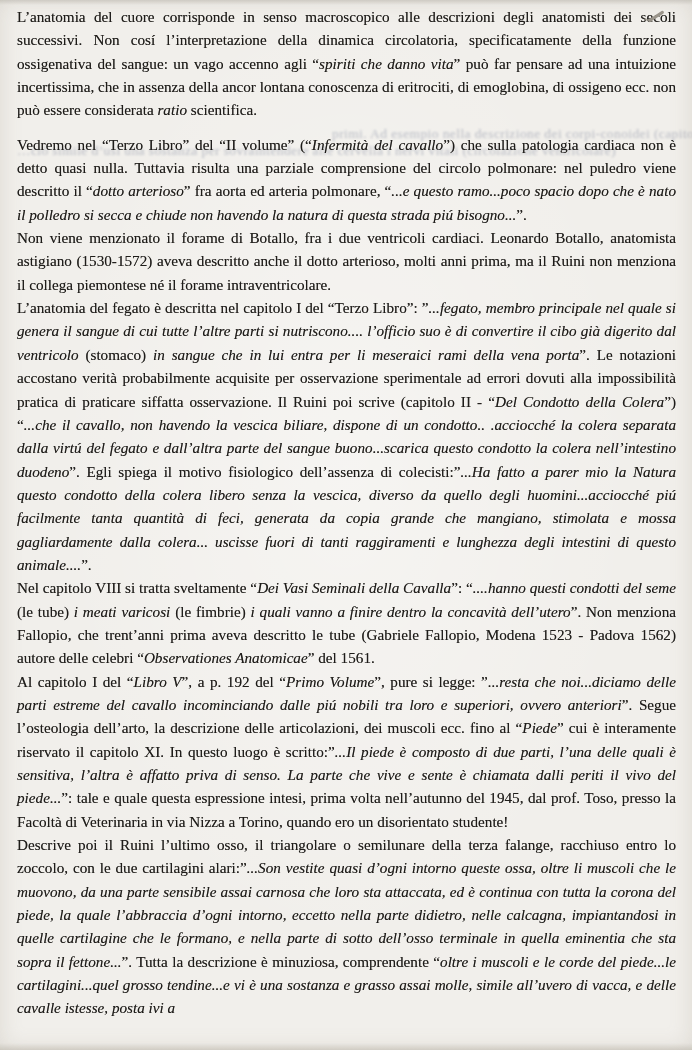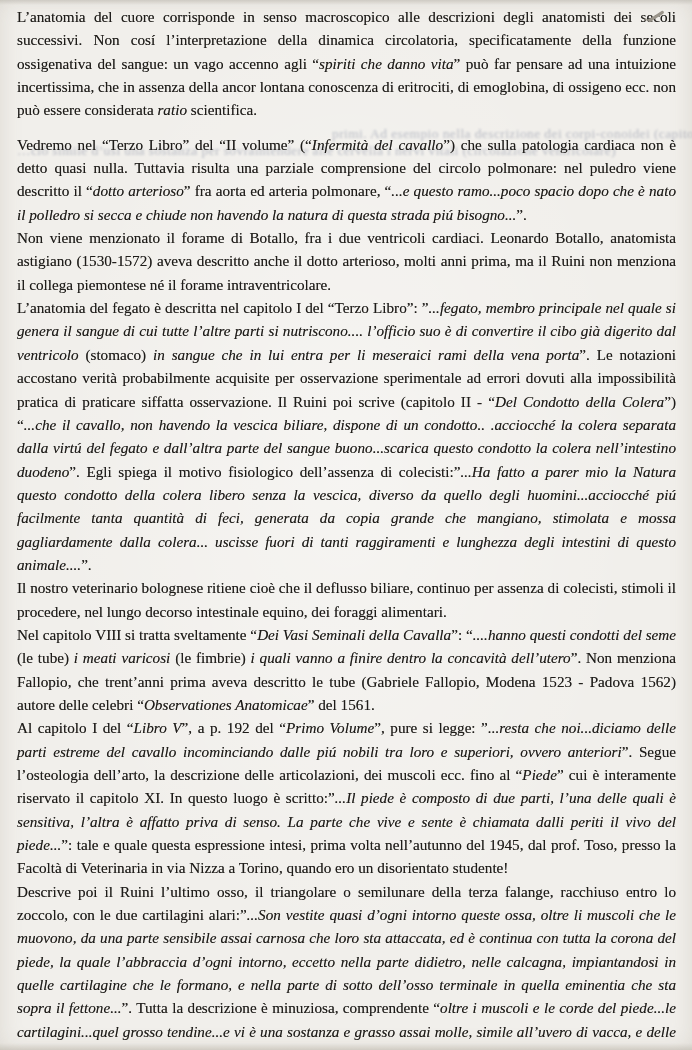--- a/index.html
+++ b/index.html
@@ -117,19 +117,18 @@
   <div class="bleed">
     <div class="bleed-line l1">primi. Ad esempio nella descrizione dei corpi-conoidei (capitolo IV)…</div>
     <div class="bleed-line l2">…ciò simile d’usi una sostanza per sovraintendere alle cervella i nervi vitali (circolazione ventricolare)</div>
   </div>
 
   <div class="text-block" id="text-block">
       <p class="para lead"><span>L’anatomia del cuore corrisponde in senso macroscopico alle descrizioni degli anatomisti dei secoli successivi. Non cosí l’interpretazione della dinamica circolatoria, specificatamente della funzione ossigenativa del sangue: un vago accenno agli “</span><span class="it">spiriti che danno vita</span><span>” può far pensare ad una intuizione incertissima, che in assenza della ancor lontana conoscenza di eritrociti, di emoglobina, di ossigeno ecc. non può essere considerata </span><span class="it">ratio</span><span> scientifica.</span></p>
       <p class="para"><span>Vedremo nel “Terzo Libro” del “II volume” (“</span><span class="it">Infermità del cavallo</span><span>”) che sulla patologia cardiaca non è detto quasi nulla. Tuttavia risulta una parziale comprensione del circolo polmonare: nel puledro viene descritto il “</span><span class="it">dotto arterioso</span><span>” fra aorta ed arteria polmonare, “</span><span class="it">...e questo ramo...poco spacio dopo che è nato il polledro si secca e chiude non havendo la natura di questa strada piú bisogno...</span><span>”.</span></p>
       <p class="para"><span>Non viene menzionato il forame di Botallo, fra i due ventricoli cardiaci. Leonardo Botallo, anatomista astigiano (1530-1572) aveva descritto anche il dotto arterioso, molti anni prima, ma il Ruini non menziona il collega piemontese né il forame intraventricolare.</span></p>
       <p class="para"><span>L’anatomia del fegato è descritta nel capitolo I del “Terzo Libro”: ”</span><span class="it">...fegato, membro principale nel quale si genera il sangue di cui tutte l’altre parti si nutriscono.... l’officio suo è di convertire il cibo già digerito dal ventricolo </span><span>(stomaco) </span><span class="it">in sangue che in lui entra per li meseraici rami della vena porta</span><span>”.  Le notazioni accostano verità probabilmente acquisite per osservazione  sperimentale ad errori dovuti alla impossibilità pratica di praticare siffatta osservazione. Il Ruini poi scrive (capitolo II - “</span><span class="it">Del Condotto della Colera</span><span>”) “</span><span class="it">...che il cavallo, non havendo la vescica biliare, dispone di un condotto.. .acciocché  la colera separata dalla virtú del fegato e dall’altra parte del sangue buono...scarica questo condotto la colera nell’intestino duodeno</span><span>”. Egli spiega il motivo fisiologico dell’assenza di colecisti:”</span><span class="it">...Ha fatto a parer mio la Natura questo condotto della colera libero senza la vescica, diverso da quello degli huomini...acciocché piú facilmente tanta quantità di feci, generata  da copia grande che mangiano, stimolata e mossa gagliardamente dalla colera... uscisse fuori di tanti raggiramenti e lunghezza degli intestini di questo animale....</span><span>”.</span></p>
-      <p class="para"><span>Il nostro veterinario bolognese ritiene cioè che il deflusso biliare, continuo per assenza di colecisti, stimoli il procedere, nel lungo decorso intestinale equino, dei foraggi alimentari.</span></p>
       <p class="para"><span>Nel capitolo VIII si tratta sveltamente “</span><span class="it">Dei Vasi Seminali della Cavalla</span><span>”: “</span><span class="it">....hanno questi condotti del seme </span><span>(le tube) </span><span class="it">i meati varicosi </span><span>(le fimbrie) </span><span class="it">i quali vanno a finire dentro la concavità dell’utero</span><span>”. Non menziona Fallopio, che trent’anni prima aveva descritto le tube (Gabriele Fallopio, Modena 1523 - Padova 1562) autore delle celebri “</span><span class="it">Observationes Anatomicae</span><span>” del 1561.</span></p>
       <p class="para"><span>Al capitolo I del “</span><span class="it">Libro V</span><span>”, a p. 192 del “</span><span class="it">Primo Volume</span><span>”, pure si legge: ”</span><span class="it">...resta che noi...diciamo delle parti estreme del cavallo incominciando dalle piú nobili tra loro e superiori, ovvero anteriori</span><span>”. Segue l’osteologia dell’arto, la descrizione delle articolazioni, dei muscoli ecc. fino al “</span><span class="it">Piede</span><span>” cui è interamente riservato il capitolo XI. In questo luogo è scritto:”</span><span class="it">...Il piede è composto di due parti, l’una delle quali è sensitiva, l’altra è affatto priva di senso. La parte che vive e sente è chiamata dalli periti il vivo del piede...</span><span>”: tale e quale questa espressione intesi, prima volta nell’autunno del 1945, dal prof. Toso, presso la Facoltà di Veterinaria in via Nizza a Torino, quando ero un disorientato studente!</span></p>
       <p class="para"><span>Descrive poi il Ruini l’ultimo osso, il triangolare o semilunare della terza falange, racchiuso entro lo zoccolo, con le due cartilagini alari:”</span><span class="it">...Son vestite quasi d’ogni intorno queste ossa, oltre li muscoli che le muovono, da una parte sensibile assai carnosa che loro sta attaccata, ed è continua con tutta la corona del piede, la quale l’abbraccia d’ogni intorno, eccetto nella parte didietro, nelle calcagna, impiantandosi in quelle cartilagine che le formano, e nella parte di sotto dell’osso terminale in quella eminentia che sta sopra il fettone...</span><span>”. Tutta la descrizione è minuziosa, comprendente “</span><span class="it">oltre i muscoli e le corde del piede...le cartilagini...quel grosso tendine...e vi è una sostanza e grasso assai molle, simile all’uvero di vacca, e delle cavalle istesse, posta ivi a</span></p>
     </div>
 
 </div>
 
 </body></html>

